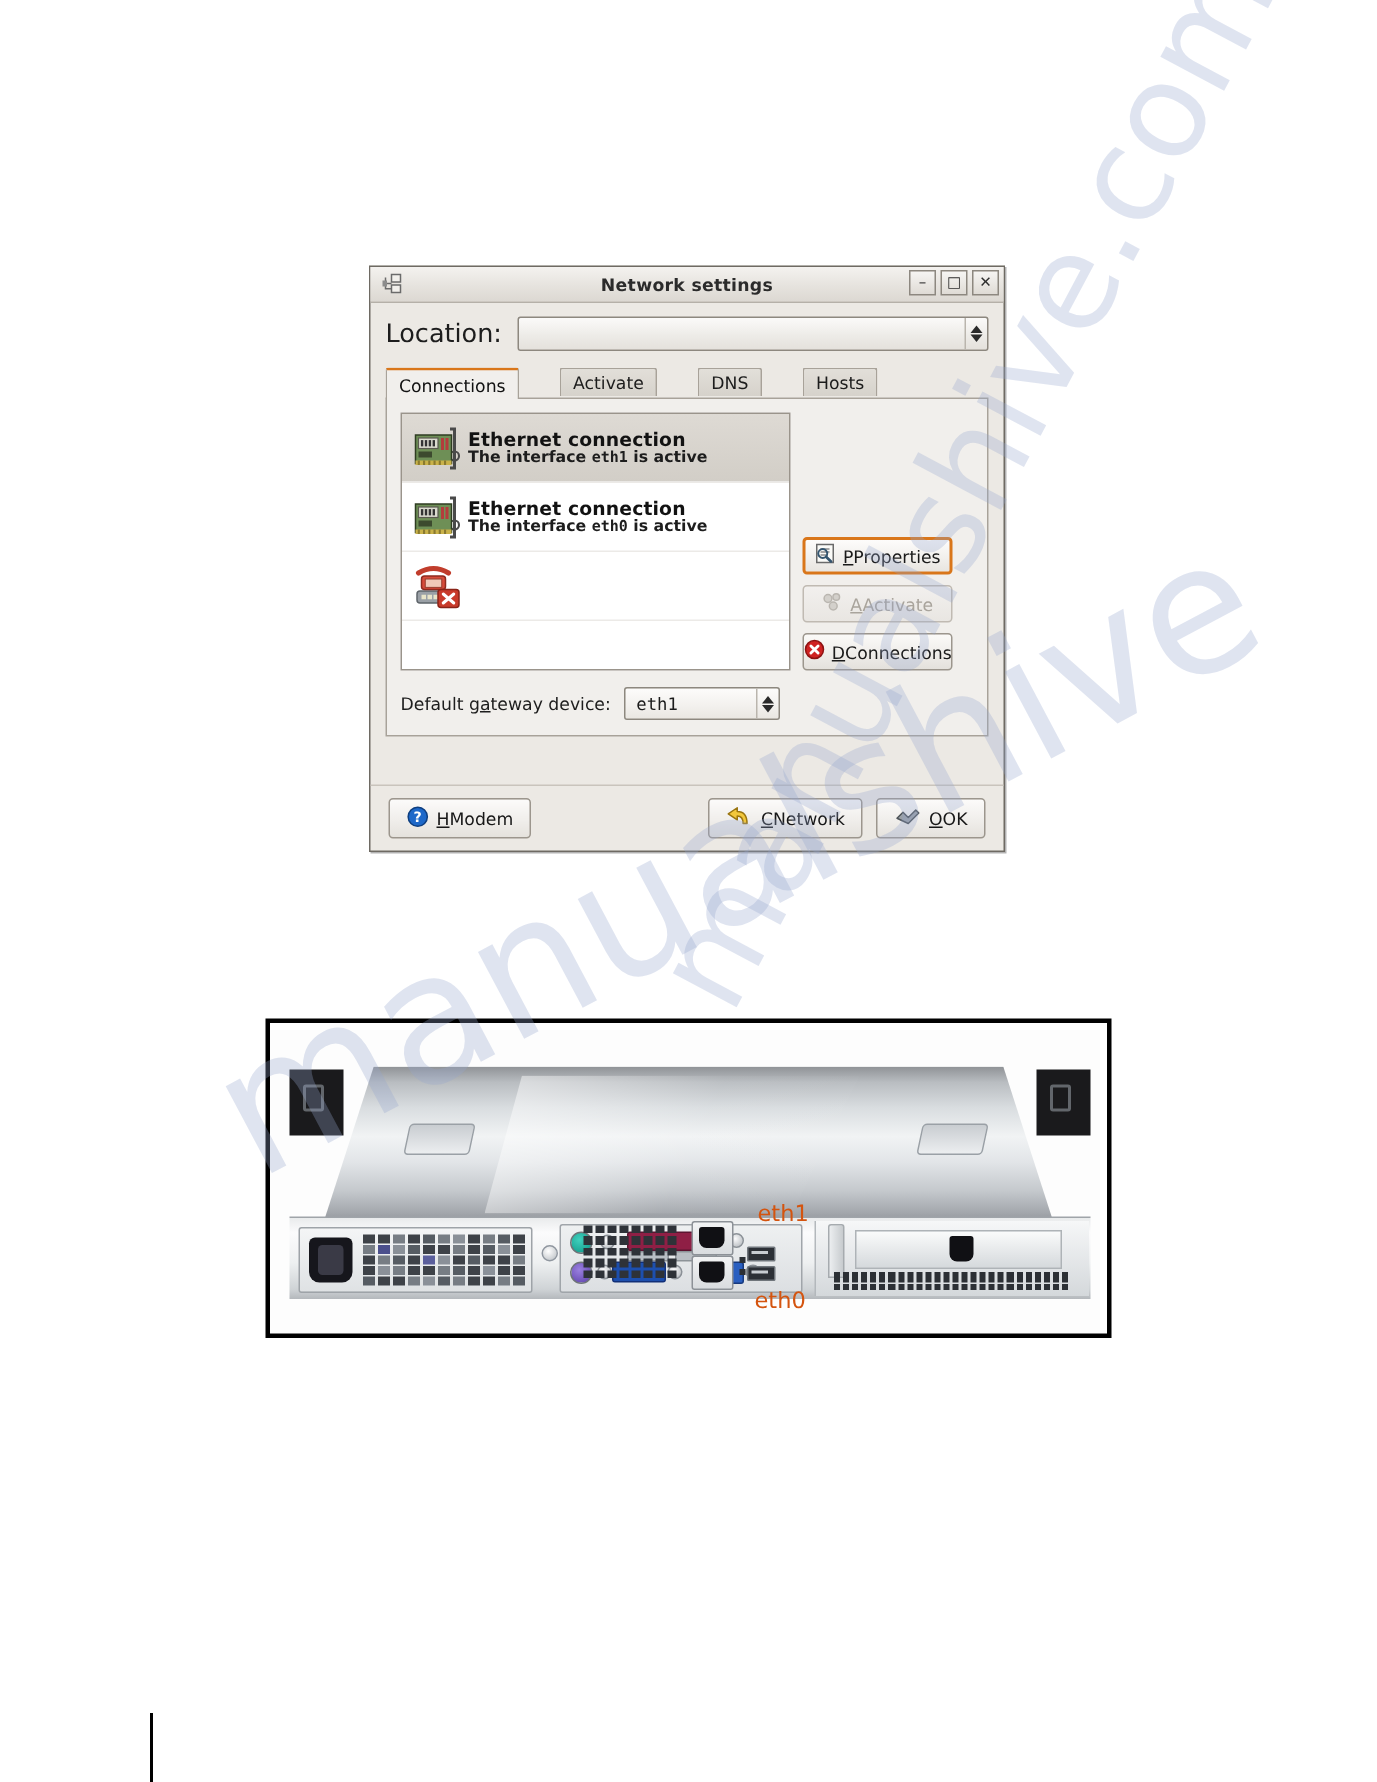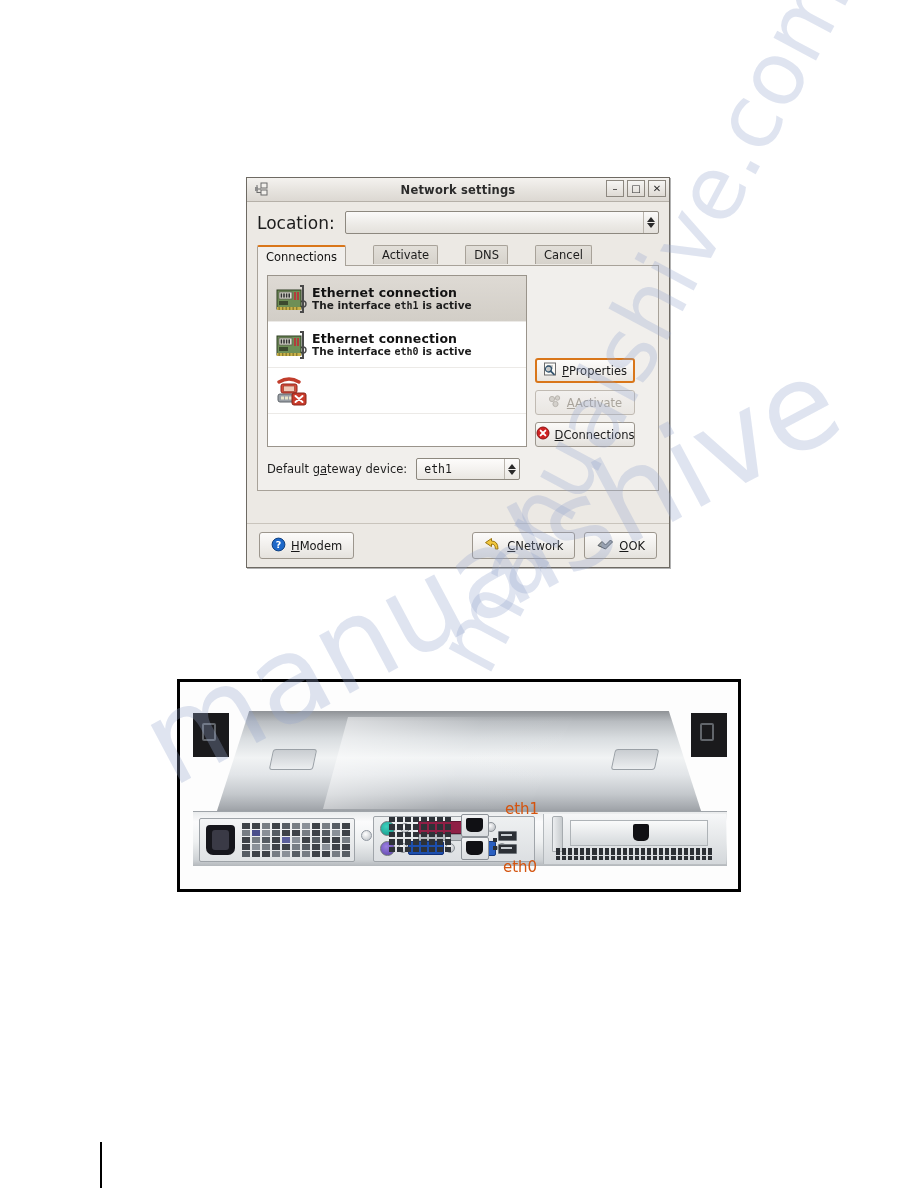--- a/index.html
+++ b/index.html
@@ -641,21 +641,21 @@
           <span class="arr-up"></span>
           <span class="arr-dn"></span>
         </div>
       </div>
     </div>
 
     <div class="tabstrip">
       <div class="tab active">Connections</div>
       <div class="tab">Activate</div>
       <div class="tab">DNS</div>
-      <div class="tab">Cancel</div>
+      <div class="tab">Hosts</div>
     </div>
 
     <div class="tabpanel">
 
       <div class="conn-row">
 
         <div class="listbox">
 
           <div class="litem sel">
             <div class="litem-ico">

